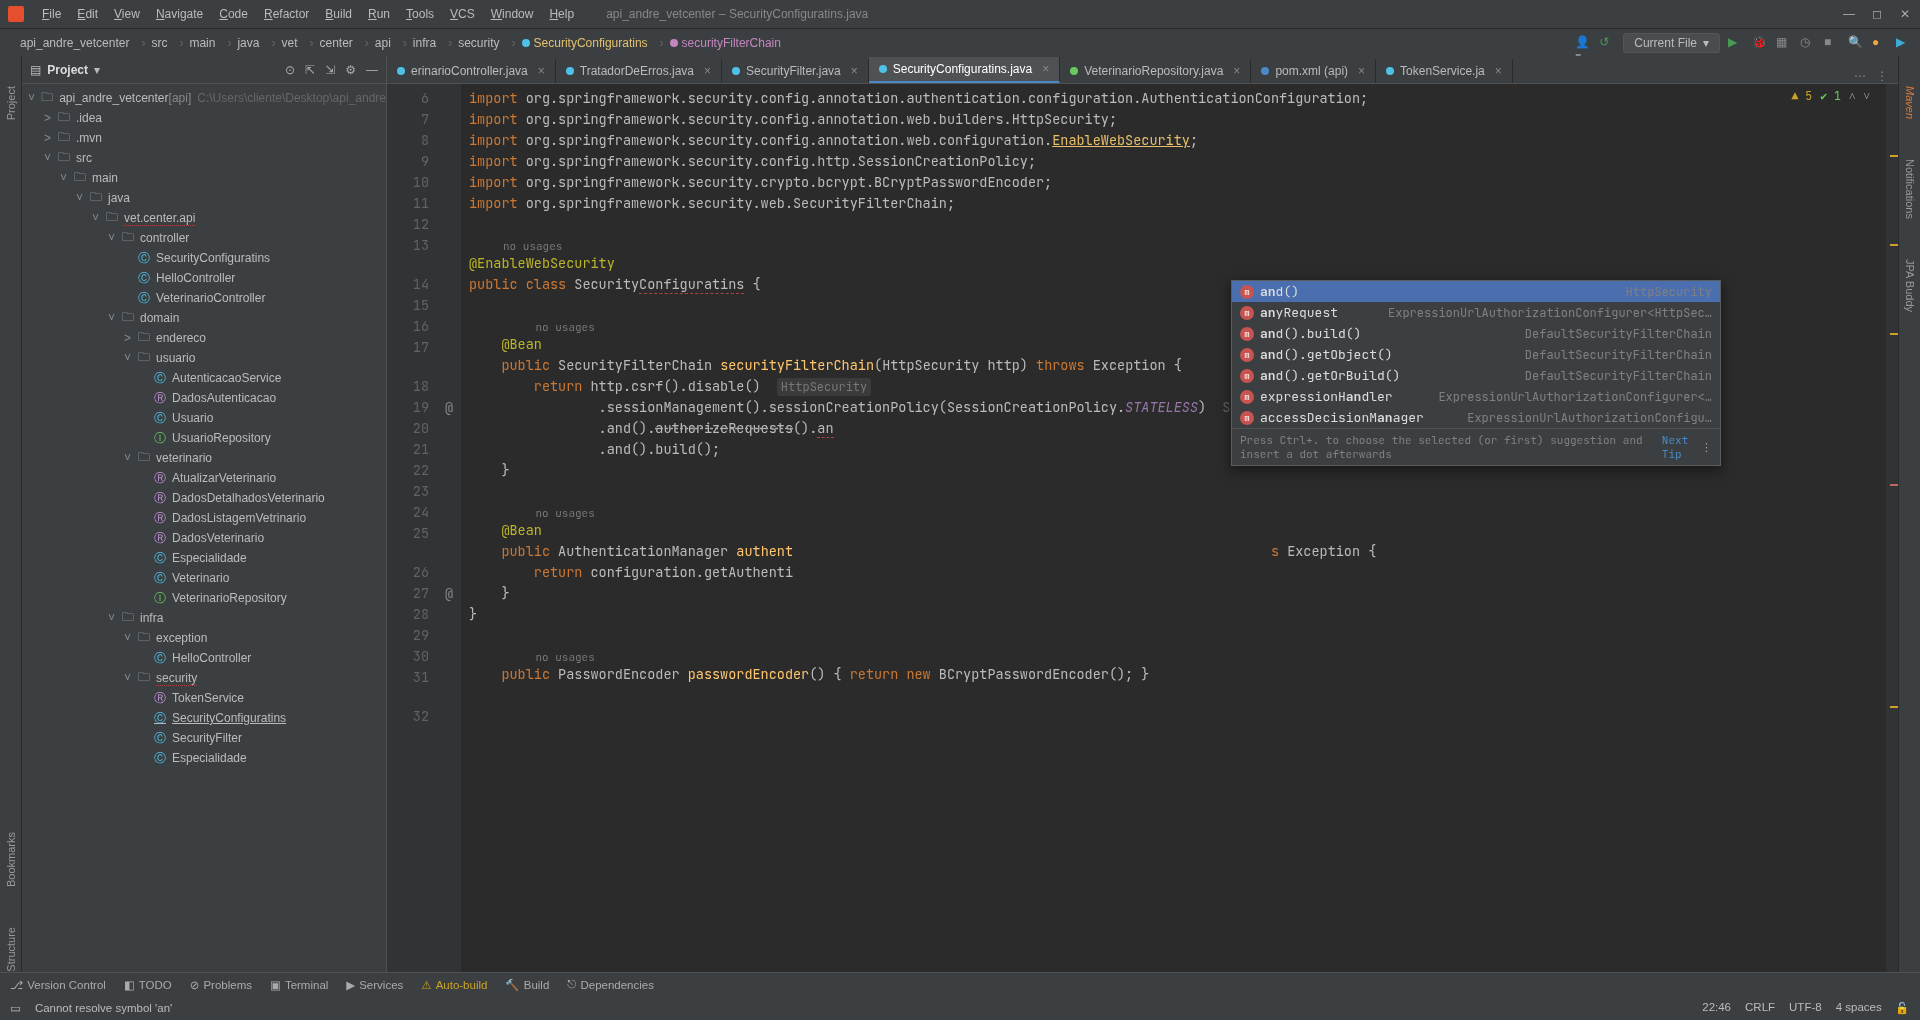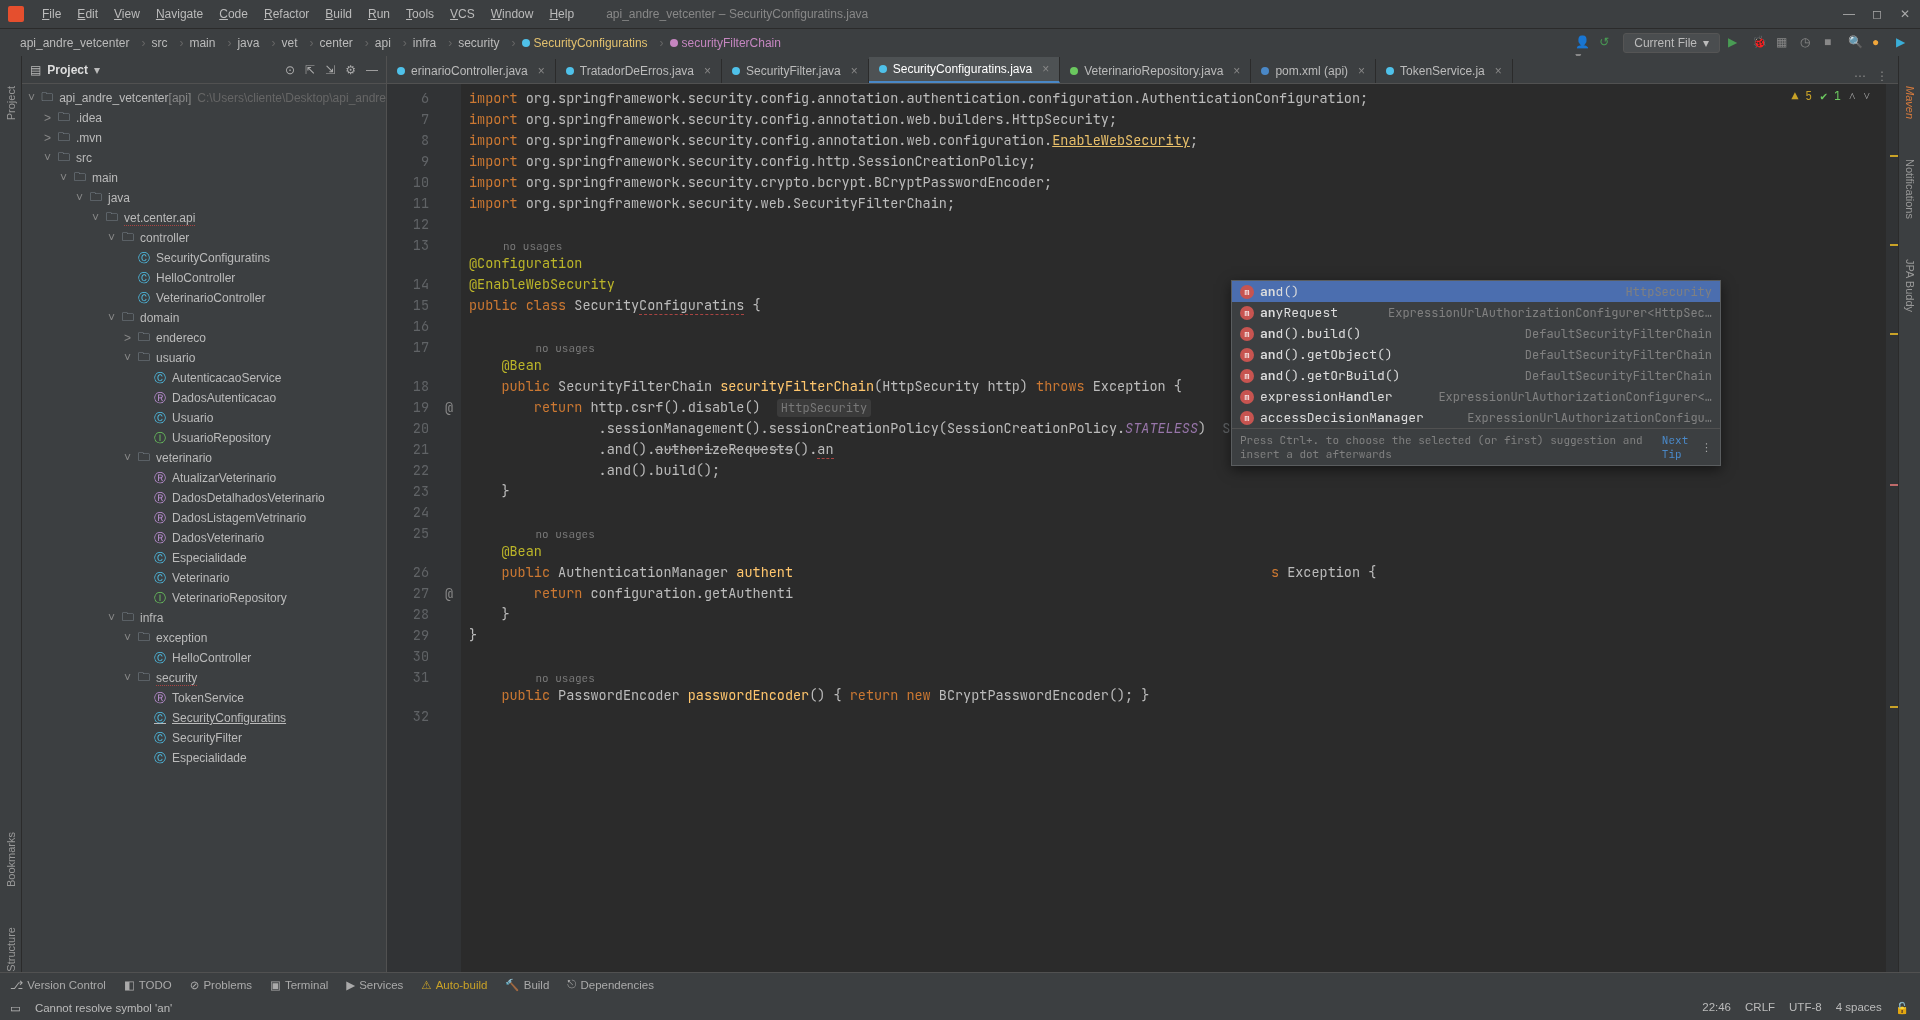--- a/index.html
+++ b/index.html
@@ -550,21 +550,20 @@
           </div>
         </div>
       <div class="cl"><span class="kw">import</span> org.springframework.security.config.annotation.authentication.configuration.AuthenticationConfiguration;</div>
           <div class="cl"><span class="kw">import</span> org.springframework.security.config.annotation.web.builders.HttpSecurity;</div>
           <div class="cl"><span class="kw">import</span> org.springframework.security.config.annotation.web.configuration.<span class="cfg">EnableWebSecurity</span>;</div>
           <div class="cl"><span class="kw">import</span> org.springframework.security.config.http.SessionCreationPolicy;</div>
           <div class="cl"><span class="kw">import</span> org.springframework.security.crypto.bcrypt.BCryptPasswordEncoder;</div>
           <div class="cl"><span class="kw">import</span> org.springframework.security.web.SecurityFilterChain;</div>
           <div class="cl"></div>
           <div class="cl" style="height: 18px;"><span class="no-usages">no usages</span></div>
-          <div class="cl"><span class="ann">@Configuration</span></div>
           <div class="cl"><span class="ann">@EnableWebSecurity</span></div>
           <div class="cl"><span class="kw">public class</span> Security<span class="squig">Configuratins</span> {</div>
           <div class="cl"></div>
           <div class="cl" style="height: 18px;">    <span class="no-usages">no usages</span></div>
           <div class="cl">    <span class="ann">@Bean</span></div>
           <div class="cl">    <span class="kw">public</span> SecurityFilterChain <span class="pm">securityFilterChain</span>(HttpSecurity http) <span class="kw">throws</span> Exception {</div>
           <div class="cl">        <span class="kw">return</span> http.csrf().disable()  <span class="hint-box">HttpSecurity</span></div>
           <div class="cl">                .sessionManagement().sessionCreationPolicy(SessionCreationPolicy.<span class="italic">STATELESS</span>)  <span class="hint">SessionManagementConfigurer&lt;HttpSecurity&gt;</span></div>
           <div class="cl">                .and().<span class="deprecated">authorizeRequests</span>().<span class="squig">an</span></div>
           <div class="cl">                .and().build();</div>

